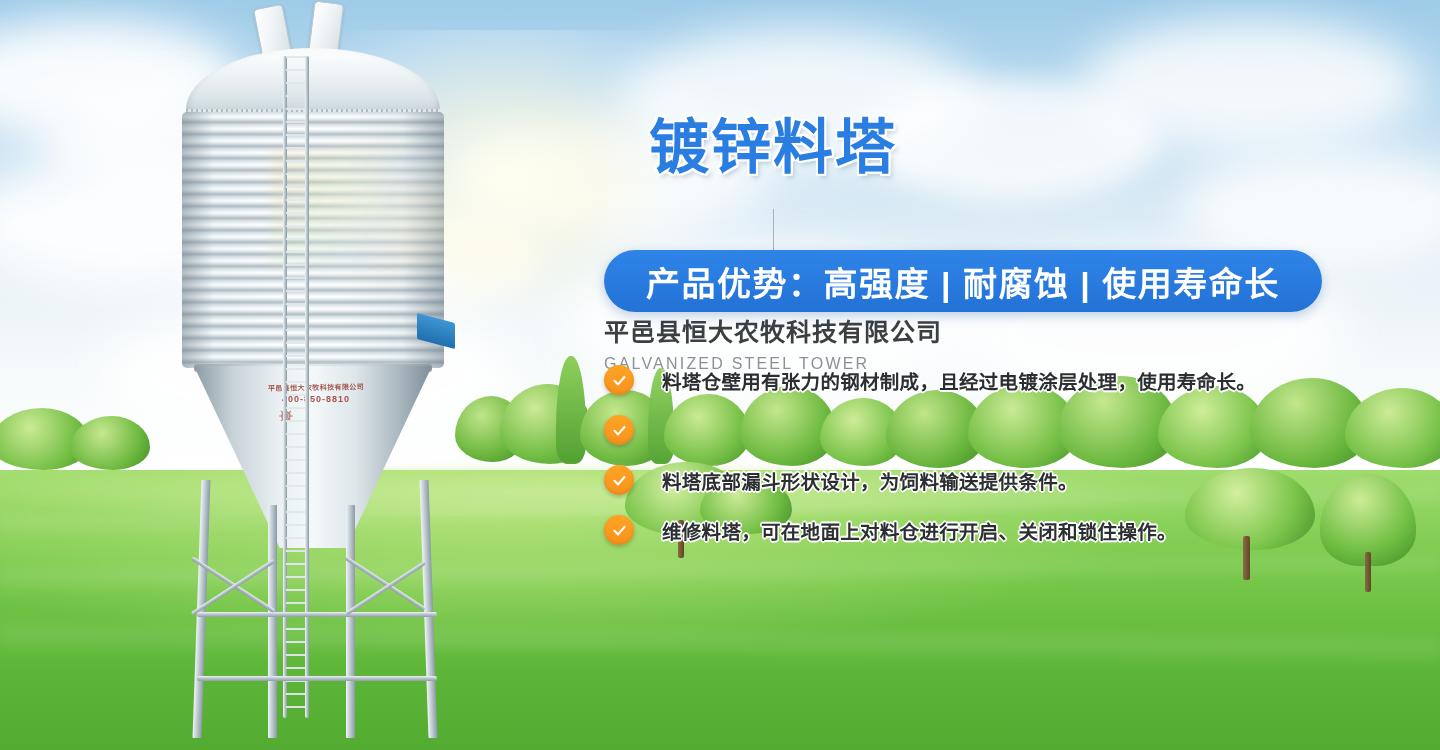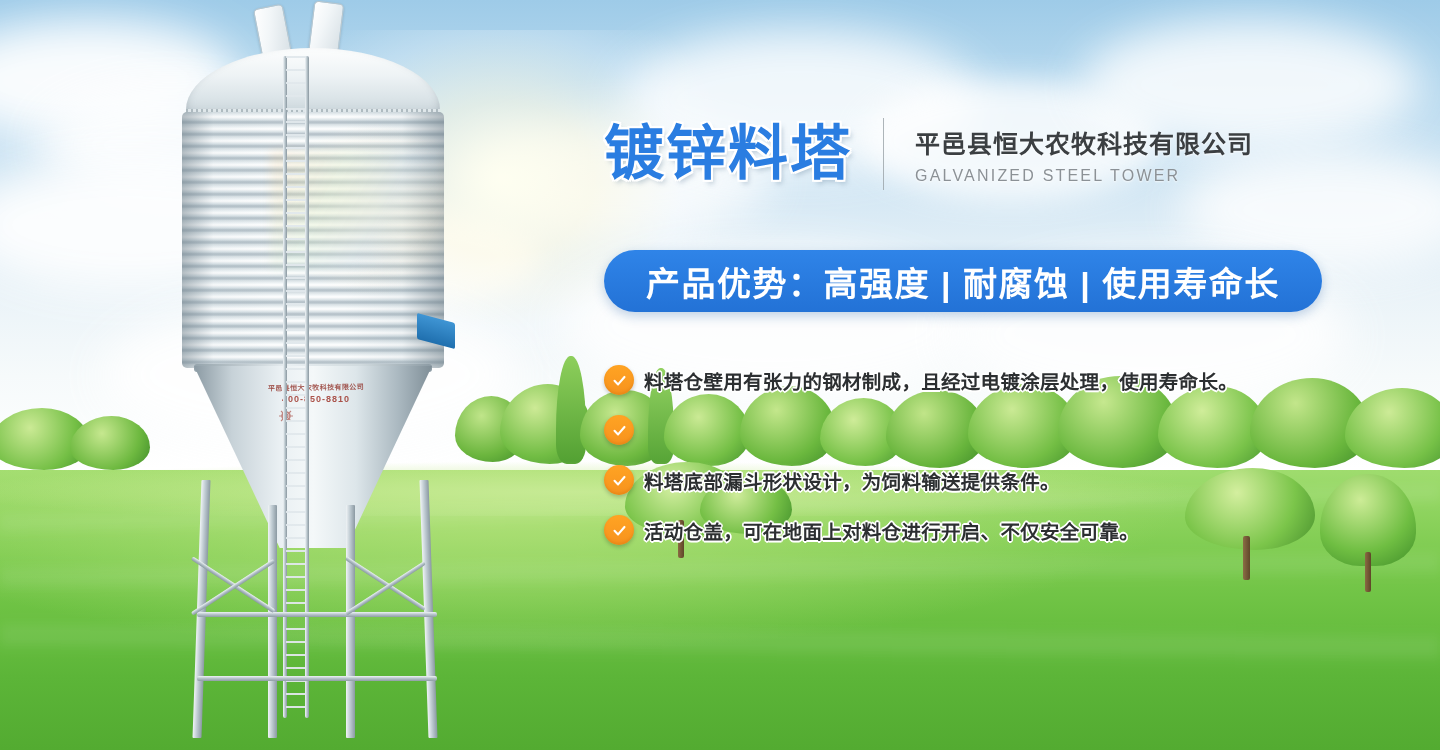--- a/index.html
+++ b/index.html
@@ -157,21 +157,21 @@
     position:absolute; height:5px;
     background:linear-gradient(to bottom,#eef3f5,#b6c3ca,#8f9da5); border-radius:2px;
   }
   .xbar { position:absolute; height:4px;
     background:linear-gradient(to bottom,#eef3f5,#b0bec6,#8a99a1); border-radius:2px; }
 
   
   .content { position:absolute; left:604px; top:0; width:836px; height:750px; }
 
   .headline-row {
-    position:absolute; left:0; top:118px; display:flex; align-items:center; gap:31px;
+    position:absolute; left:0; top:118px; display:flex; align-items:center; gap:31px;flex-direction:column;
   }
   .headline {
     font-size:60px; font-weight:bold; color:#2a7de1; letter-spacing:2px; line-height:1;
     text-shadow:
       2px 0 0 #fff, -2px 0 0 #fff, 0 2px 0 #fff, 0 -2px 0 #fff,
       2px 2px 0 #fff, -2px 2px 0 #fff, 2px -2px 0 #fff, -2px -2px 0 #fff,
       3px 4px 5px rgba(90,120,150,.35);
   }
   .vdiv { width:1px; height:72px; background:#9aa3a8; opacity:.8; }
   .company { display:flex; flex-direction:column; gap:7px; }
@@ -186,21 +186,21 @@
 
   .pill {
     position:absolute; left:0px; top:250px; height:62px;
     display:inline-flex; align-items:center; padding:0 42px;
     background:linear-gradient(to bottom,#2f84e8,#2372d6);
     border-radius:40px; box-shadow:0 4px 12px rgba(30,90,160,.28);
   }
   .pill-text { color:#fff; font-size:34px; font-weight:bold; letter-spacing:1.5px; white-space:nowrap;text-align:right; }
 
   .features { position:absolute; left:0px; top:355px; width:836px; }
-  .feat { display:flex; align-items:center; gap:10px; height:50px; }
+  .feat { display:flex; align-items:center; gap:28px; height:50px; }
   .chk {
     flex:0 0 auto; width:30px; height:30px; border-radius:50%;
     background:linear-gradient(to bottom,#ffa423,#f7921e);
     box-shadow:0 2px 4px rgba(0,0,0,.22), inset 0 -2px 3px rgba(190,100,0,.25);
     display:flex; align-items:center; justify-content:center;
   }
   .chk svg { display:block; }
   .feat-text {
     font-size:19.5px; color:#2c2f31; font-weight:600; letter-spacing:.3px; white-space:nowrap;
     text-shadow:
@@ -343,18 +343,18 @@
             </svg>
           </span>
           <span class="feat-text">料塔底部漏斗形状设计，为饲料输送提供条件。</span>
         </div>
         <div class="feat">
           <span class="chk">
             <svg width="17" height="17" viewBox="0 0 24 24" aria-hidden="true">
               <path d="M5 12.5 L10 17.5 L19 7" fill="none" stroke="#ffffff" stroke-width="3" stroke-linecap="round" stroke-linejoin="round"></path>
             </svg>
           </span>
-          <span class="feat-text">活动仓盖，可在地面上对料仓进行开启、不仅安全可靠。</span>
+          <span class="feat-text">维修料塔，可在地面上对料仓进行开启、关闭和锁住操作。</span>
         </div>
       </div>
 
   </div>
 </div>
 
 </body></html>

